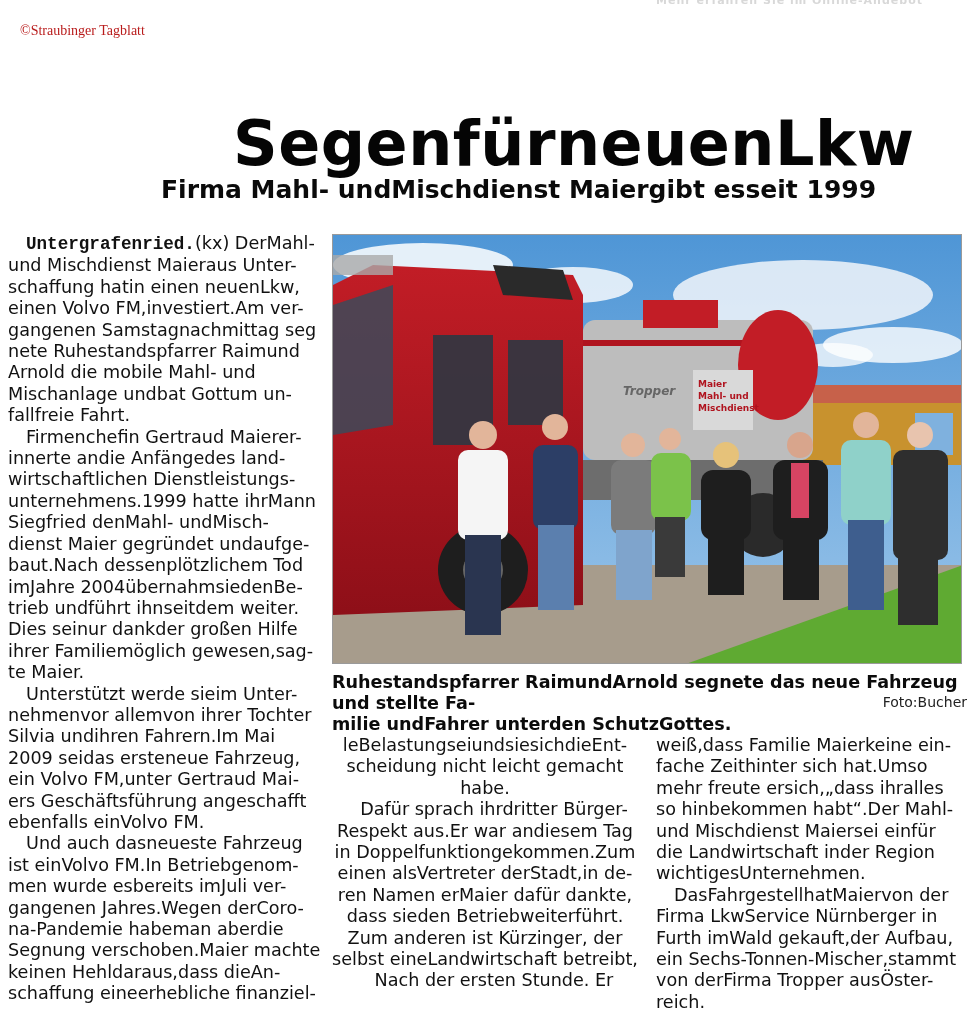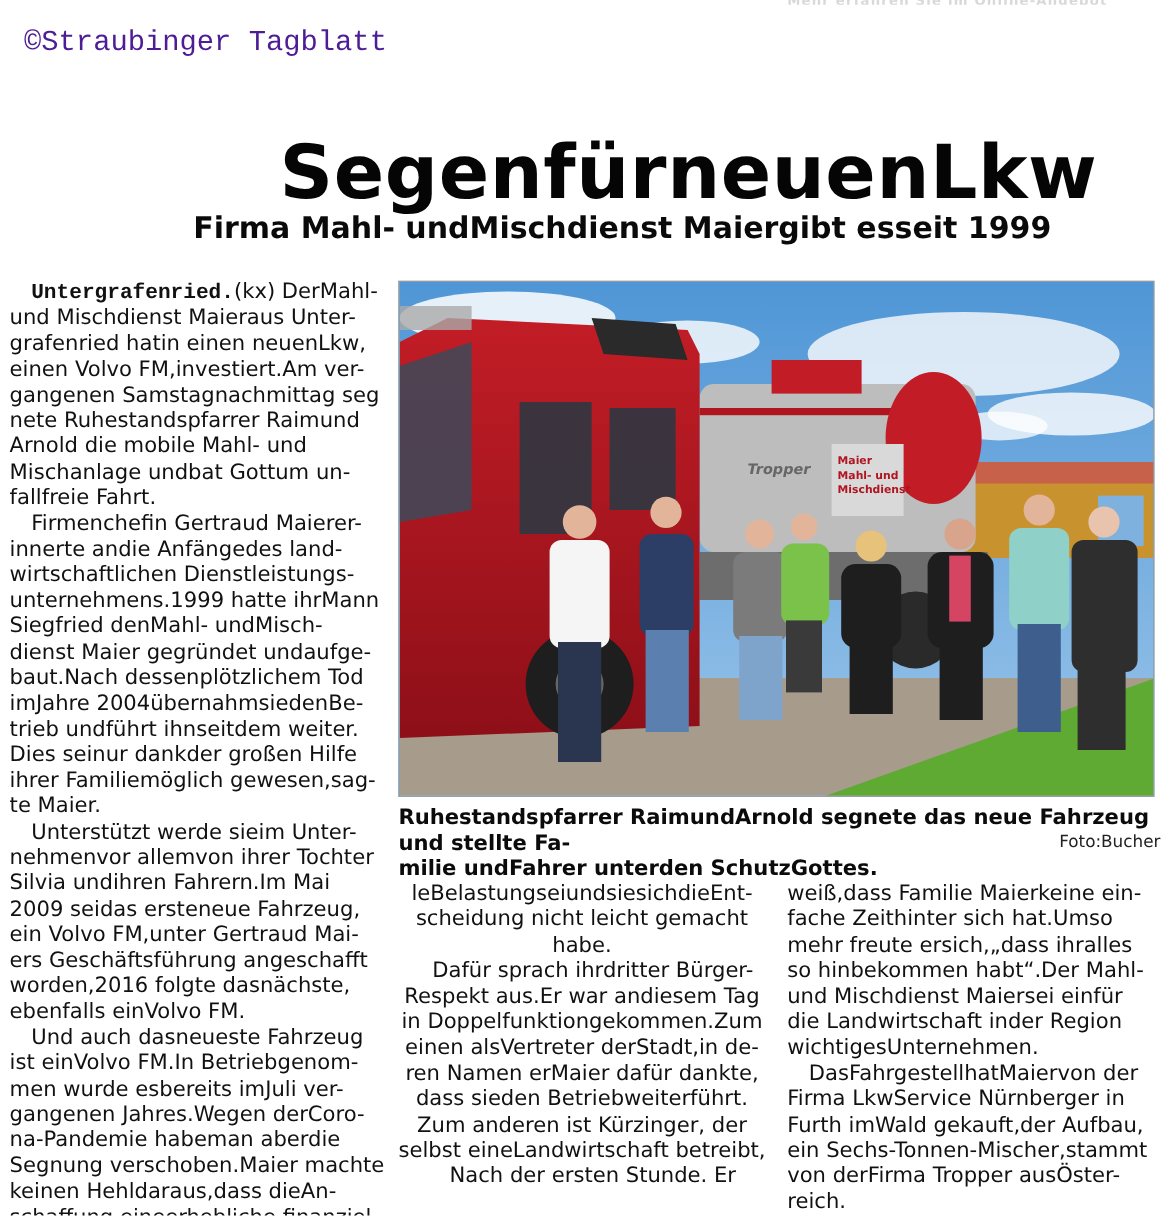--- a/index.html
+++ b/index.html
@@ -25,23 +25,23 @@
       font-size: 11px;
       font-weight: bold;
       letter-spacing: 1px;
       white-space: nowrap;
       overflow: hidden;
     }
     .copyright {
       position: absolute;
       left: 20px;
       top: 23px;
-      font-family: Liberation Mono, monospace;
-      font-size: 24px;
-      color: #4c1d95;
+      font-family: Liberation Serif, serif;
+      font-size: 14px;
+      color: #b91c1c;
     }
     .headline {
       position: absolute;
       left: 216px;
       top: 96px;
       font-family: "DejaVu Sans", sans-serif;
       font-weight: bold;
       font-size: 62px;
       letter-spacing: 0.5px;
       color: #050505;
@@ -110,21 +110,21 @@
 <div class="faded-top">Mehr erfahren Sie im Online-Angebot</div>
 
 <div class="copyright">©Straubinger Tagblatt</div>
 
 <h1 class="headline" style="margin:17px;">SegenfürneuenLkw</h1>
 <h2 class="subhead" style="margin:0;">Firma Mahl- undMischdienst Maiergibt esseit 1999</h2>
 
 <div class="col col1">
     <span class="line indent"><span class="lead">Untergrafenried.</span><span>(kx) DerMahl-</span></span>
     <span class="line"><span>und Mischdienst Maieraus Unter-</span></span>
-    <span class="line"><span>grafenried hatin einen neuenLkw,</span></span>
+    <span class="line"><span>schaffung hatin einen neuenLkw,</span></span>
     <span class="line"><span>einen Volvo FM,investiert.Am ver-</span></span>
     <span class="line"><span>gangenen Samstagnachmittag seg</span></span>
     <span class="line"><span>nete Ruhestandspfarrer Raimund</span></span>
     <span class="line"><span>Arnold die mobile Mahl- und</span></span>
     <span class="line"><span>Mischanlage undbat Gottum un-</span></span>
     <span class="line"><span>fallfreie Fahrt.</span></span>
     <span class="line indent"><span>Firmenchefin Gertraud Maierer-</span></span>
     <span class="line"><span>innerte andie Anfängedes land-</span></span>
     <span class="line"><span>wirtschaftlichen    Dienstleistungs-</span></span>
     <span class="line"><span>unternehmens.1999 hatte ihrMann</span></span>
@@ -135,21 +135,20 @@
     <span class="line"><span>trieb undführt ihnseitdem weiter.</span></span>
     <span class="line"><span>Dies seinur dankder großen Hilfe</span></span>
     <span class="line"><span>ihrer Familiemöglich gewesen,sag-</span></span>
     <span class="line"><span>te Maier.</span></span>
     <span class="line indent"><span>Unterstützt werde sieim Unter-</span></span>
     <span class="line"><span>nehmenvor allemvon ihrer Tochter</span></span>
     <span class="line"><span>Silvia undihren Fahrern.Im Mai</span></span>
     <span class="line"><span>2009 seidas ersteneue Fahrzeug,</span></span>
     <span class="line"><span>ein Volvo FM,unter Gertraud Mai-</span></span>
     <span class="line"><span>ers Geschäftsführung angeschafft</span></span>
-    <span class="line"><span>worden,2016 folgte dasnächste,</span></span>
     <span class="line"><span>ebenfalls einVolvo FM.</span></span>
     <span class="line indent"><span>Und auch dasneueste Fahrzeug</span></span>
     <span class="line"><span>ist einVolvo FM.In Betriebgenom-</span></span>
     <span class="line"><span>men wurde esbereits imJuli ver-</span></span>
     <span class="line"><span>gangenen Jahres.Wegen derCoro-</span></span>
     <span class="line"><span>na-Pandemie habeman aberdie</span></span>
     <span class="line"><span>Segnung verschoben.Maier machte</span></span>
     <span class="line"><span>keinen Hehldaraus,dass dieAn-</span></span>
     <span class="line"><span>schaffung eineerhebliche finanziel-</span></span>
   </div>

